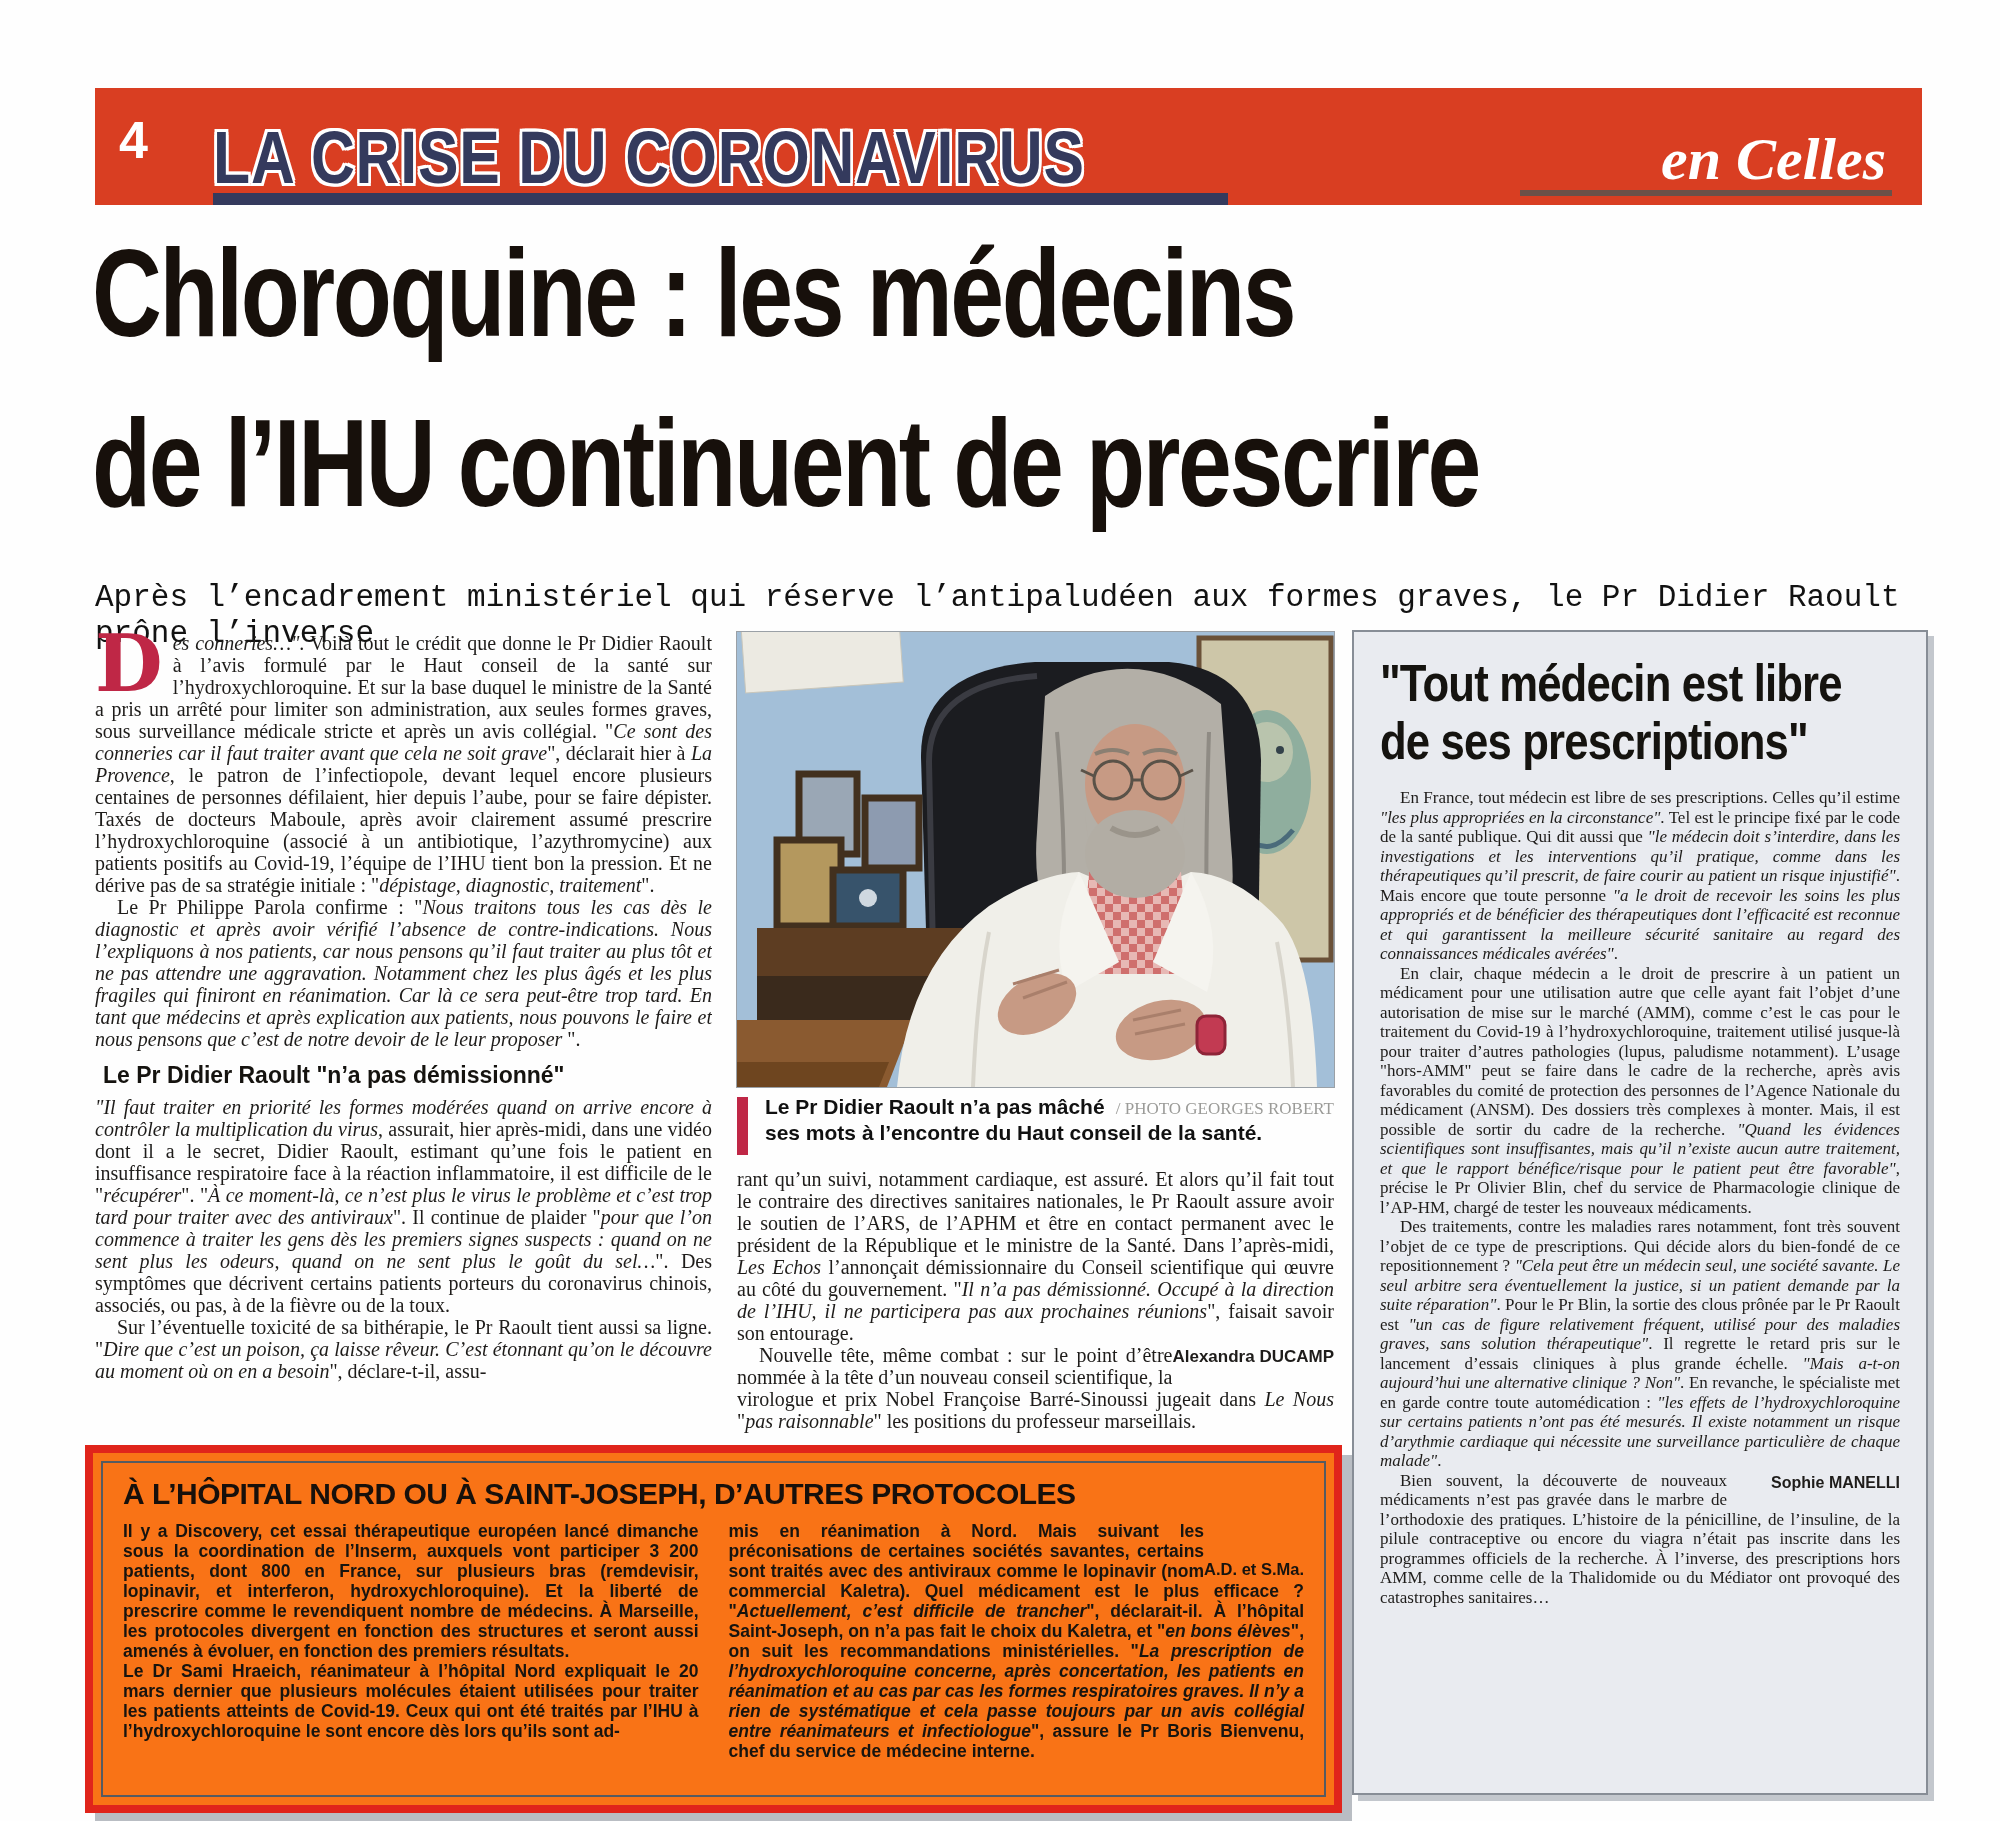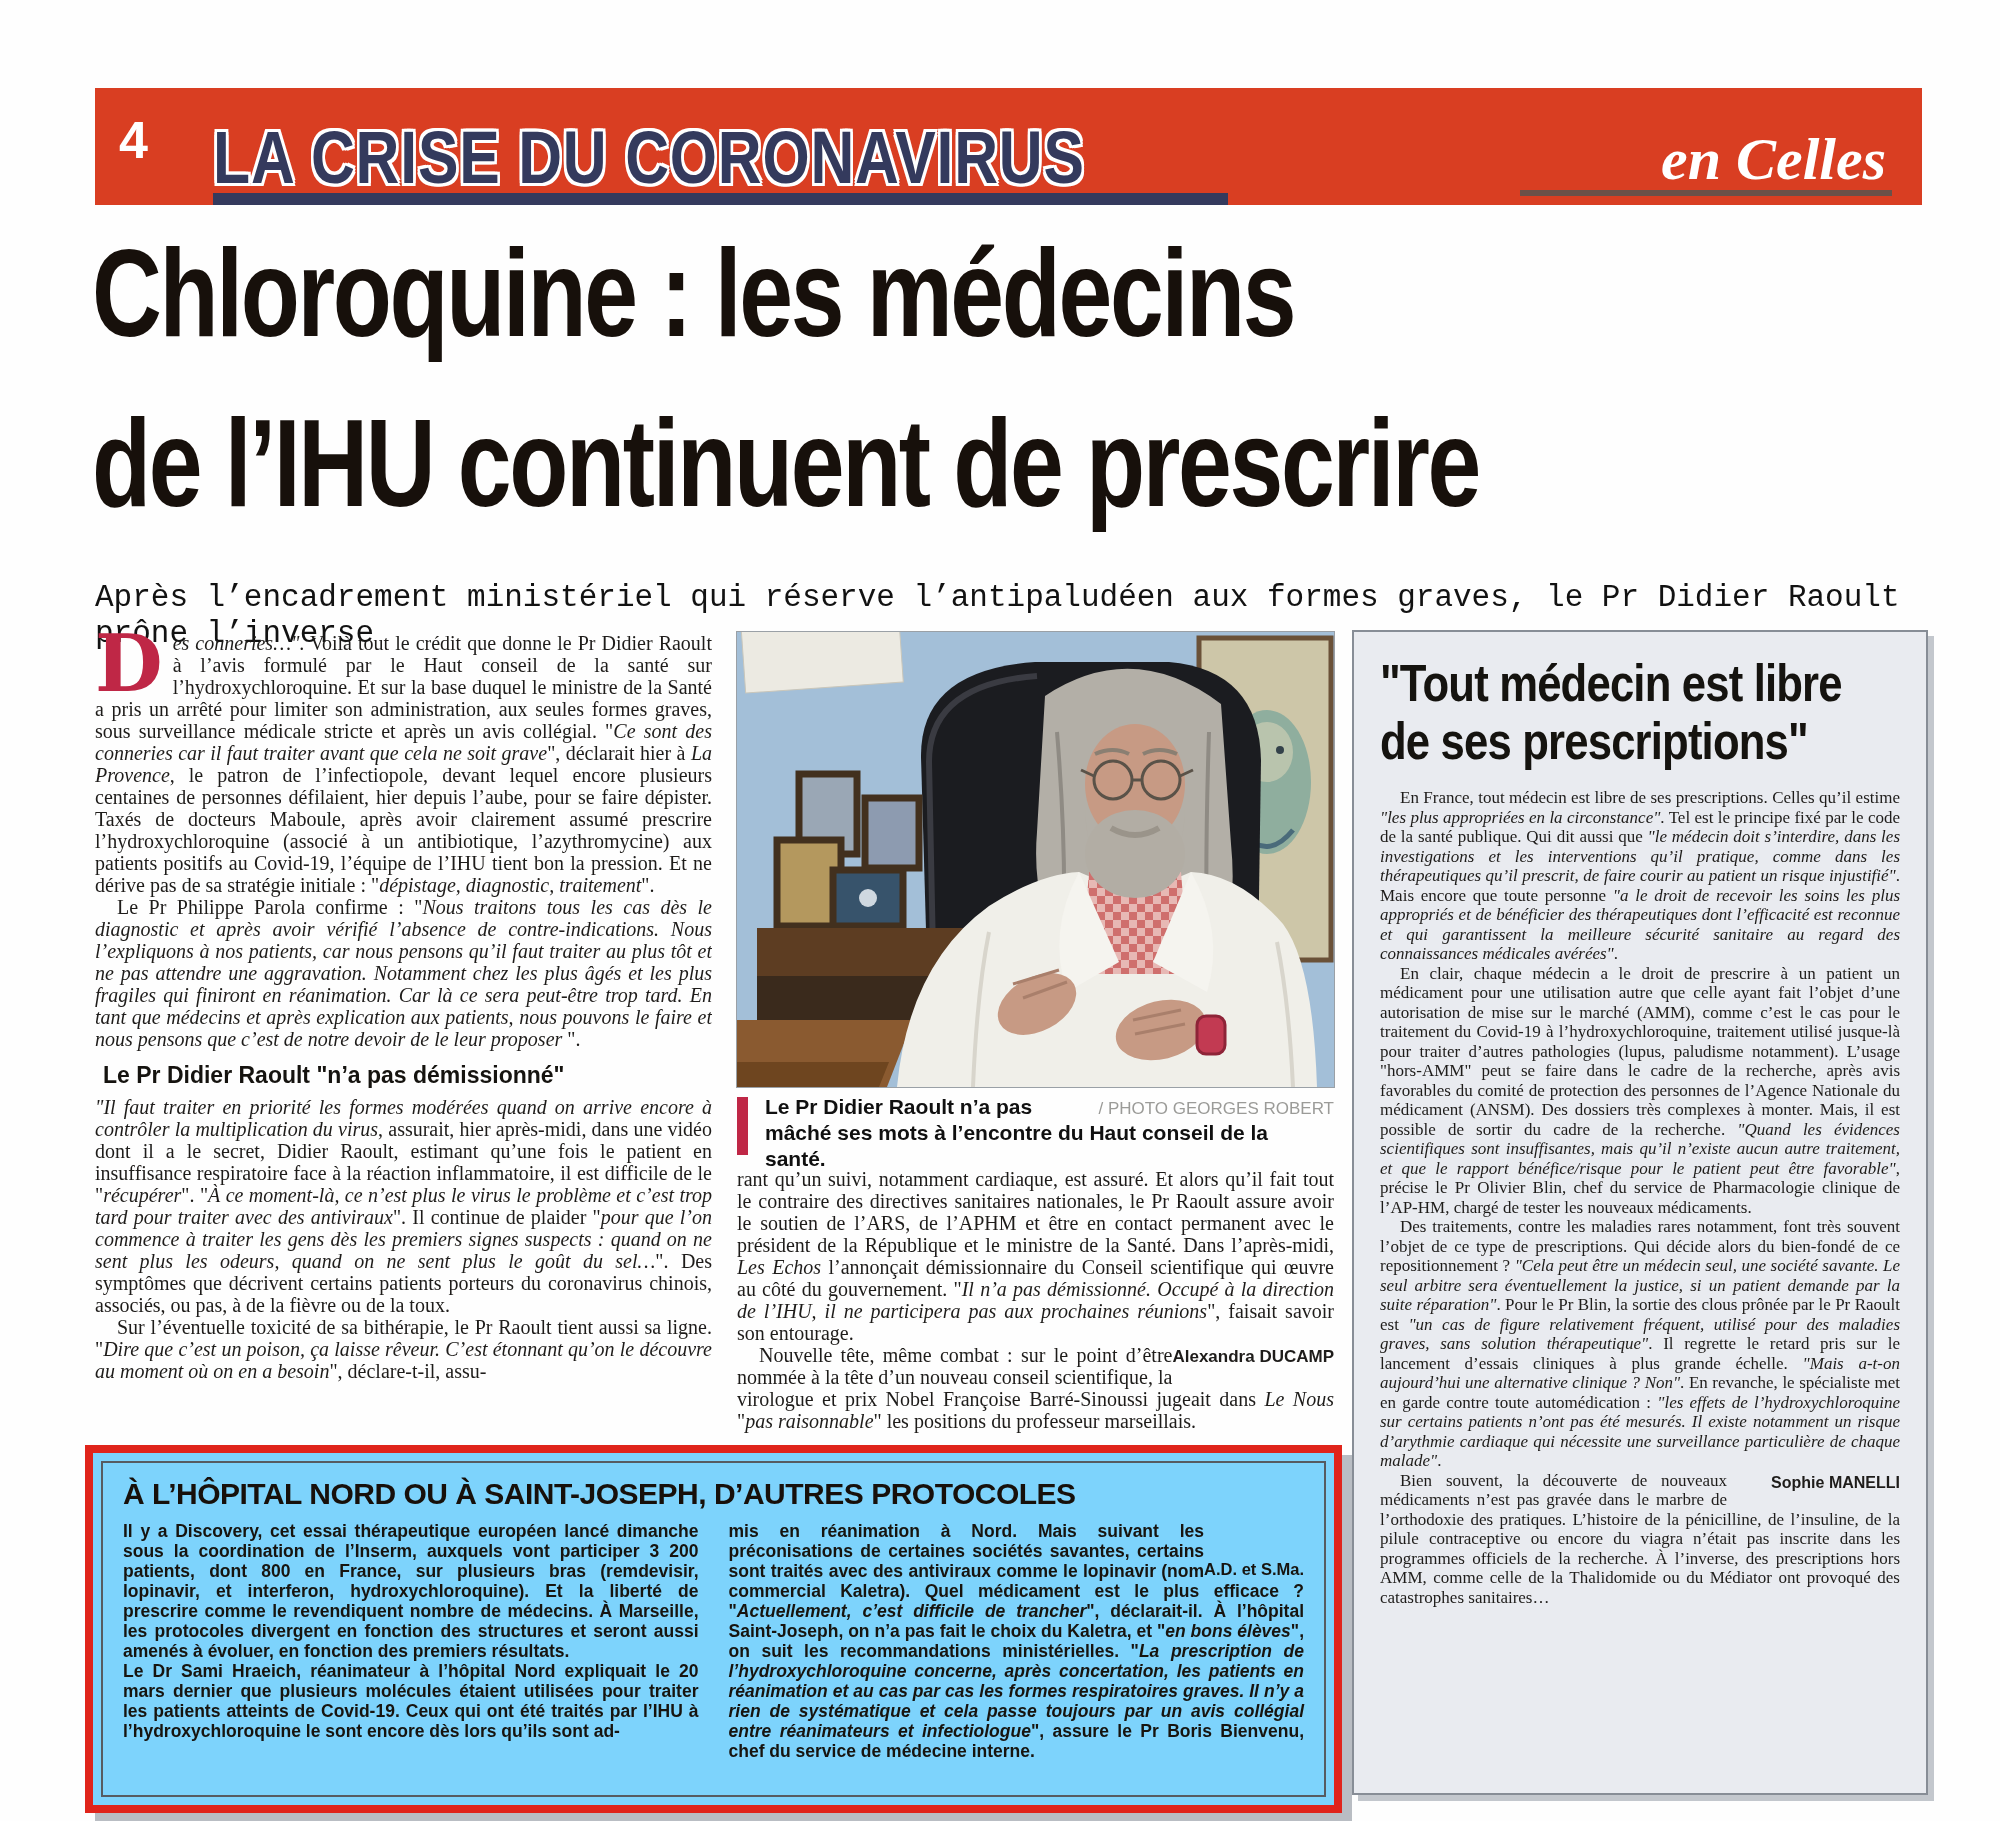--- a/index.html
+++ b/index.html
@@ -40,37 +40,37 @@
         line-height:26px;margin:12px 0 8px 8px;color:#15130f;}
   .byline-inline{float:right;font-family:"Liberation Sans",sans-serif;font-weight:bold;
         font-style:normal;font-size:17px;text-indent:0;padding-top:2px;}
 
   
   .photo{position:absolute;left:737px;top:632px;width:597px;height:455px;outline:1px solid #9aa0a6;
         overflow:hidden;background:#a3bfd8;}
   .caption{position:absolute;left:737px;top:1094px;width:597px;padding-left:28px;box-sizing:border-box;}
   .caption .bar{position:absolute;left:0;top:3px;width:11px;height:58px;background:#bf2746;}
   .caption .cap{font-family:"Liberation Sans",sans-serif;font-weight:bold;font-size:21px;line-height:26px;color:#101010;}
-  .caption .credit{float:right;font-family:Liberation Sans, sans-serif;font-weight:normal;
+  .caption .credit{float:right;font-family:Liberation Serif, serif;font-weight:normal;
         font-size:17px;color:#9b9b98;margin-top:5px;}
 
   
   .sidebar{position:absolute;left:1352px;top:630px;width:576px;height:1165px;box-sizing:border-box;
         background:#e9ebf0;border:2px solid #878d96;box-shadow:6px 6px 0 #c3c7cd;
         padding:22px 26px;overflow:hidden;}
   .sidebar-title{font-family:"Liberation Sans",sans-serif;font-weight:bold;font-size:52px;
         line-height:58px;letter-spacing:-1px;color:#15130f;transform:scaleX(0.84);
         transform-origin:left top;white-space:nowrap;}
   .sidebar-body{margin-top:18px;font-size:17px;line-height:19.5px;}
   .sidebar-body p{margin:0;text-align:justify;text-indent:20px;}
   .sidebar-body .byline-inline{font-size:16px;margin-left:44px;}
 
   
   .inset{position:absolute;left:85px;top:1445px;width:1257px;height:368px;box-sizing:border-box;
-        border:8px solid #e0241b;background:#7dd3fc;box-shadow:10px 10px 0 #b9bdc3;}
+        border:8px solid #e0241b;background:#f97316;box-shadow:10px 10px 0 #b9bdc3;}
   .inset-inner{position:absolute;left:8px;top:8px;right:8px;bottom:8px;border:2px solid #565b61;
         padding:14px 20px 8px 20px;overflow:hidden;}
   .inset-title{font-family:"Liberation Sans",sans-serif;font-weight:bold;font-size:30px;
         line-height:34px;color:#17100b;letter-spacing:-0.5px;margin-bottom:10px;}
   .inset-cols{display:flex;gap:30px;}
   .inset-col{flex:1;font-family:"Liberation Sans",sans-serif;font-weight:bold;font-size:17.5px;
         line-height:20px;color:#17140f;}
   .inset-col p{margin:0;text-align:justify;text-indent:0;}
   .inset-col .byline-inline{font-size:16.5px;margin-top:36px;}
 </style>

